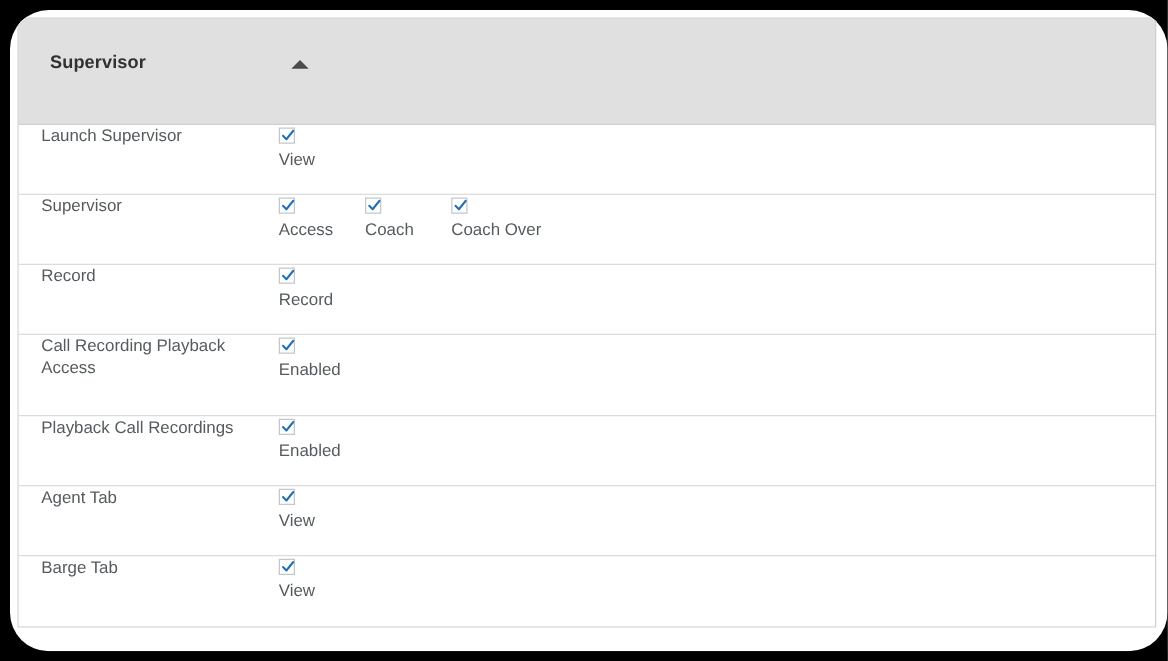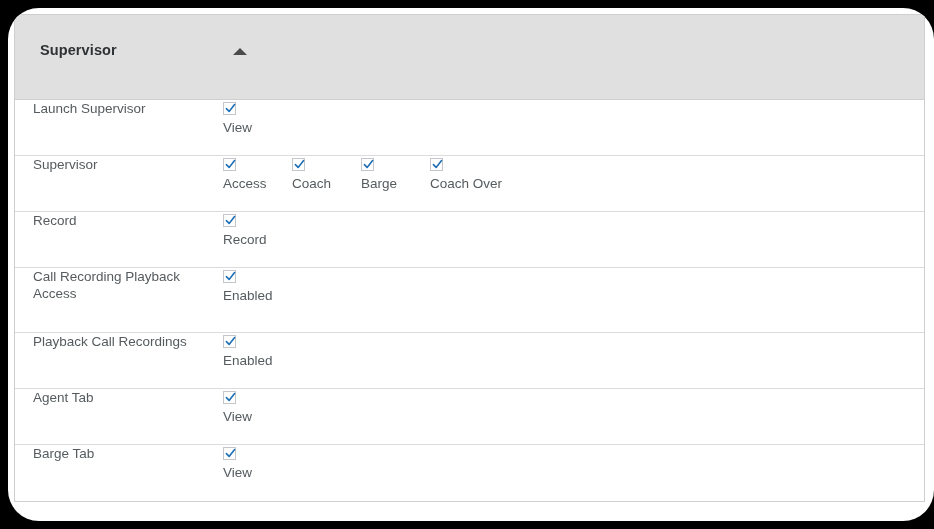--- a/index.html
+++ b/index.html
@@ -210,28 +210,20 @@
                   </svg>
                 </span>
                 <span class="cb-label">Coach</span>
               </div>
               <div class="check-group">
                 <span class="cb" role="checkbox" aria-checked="true">
                   <svg width="11" height="11" viewBox="0 0 11 11" aria-hidden="true">
                     <path d="M1.4 5.6 L4.1 8.4 L9.6 1.6" fill="none" stroke="#1f6fb5" stroke-width="1.6" stroke-linecap="round" stroke-linejoin="round"></path>
                   </svg>
                 </span>
-                <span class="cb-label">Barge</span>
-              </div>
-              <div class="check-group">
-                <span class="cb" role="checkbox" aria-checked="true">
-                  <svg width="11" height="11" viewBox="0 0 11 11" aria-hidden="true">
-                    <path d="M1.4 5.6 L4.1 8.4 L9.6 1.6" fill="none" stroke="#1f6fb5" stroke-width="1.6" stroke-linecap="round" stroke-linejoin="round"></path>
-                  </svg>
-                </span>
                 <span class="cb-label">Coach Over</span>
               </div>
             </div>
           </div>
           <div class="perm-row">
             <div class="row-label">Record</div>
             <div class="row-controls">
               <div class="check-group">
                 <span class="cb" role="checkbox" aria-checked="true">
                   <svg width="11" height="11" viewBox="0 0 11 11" aria-hidden="true">

